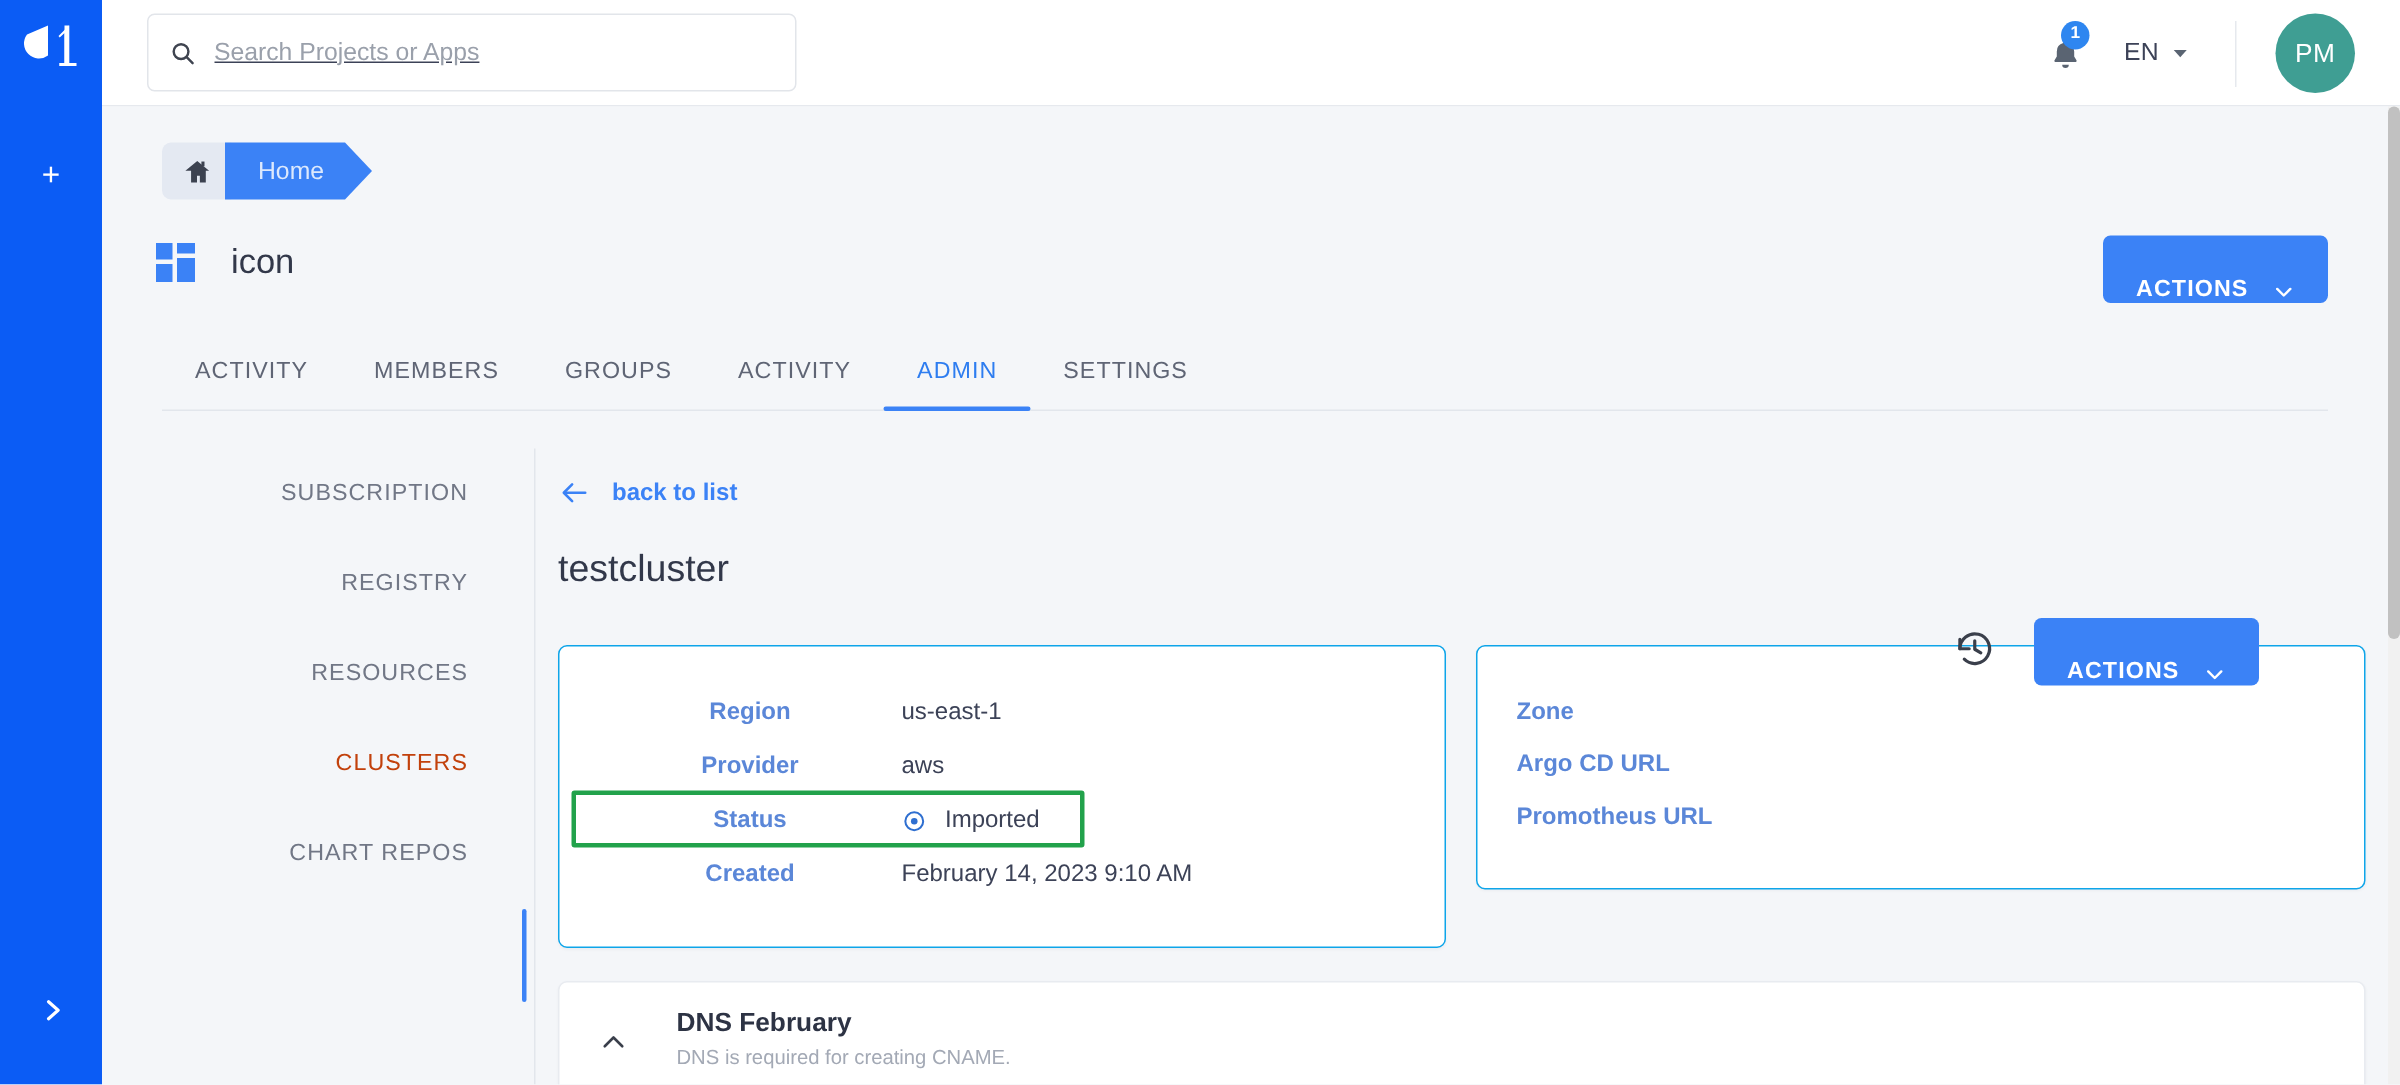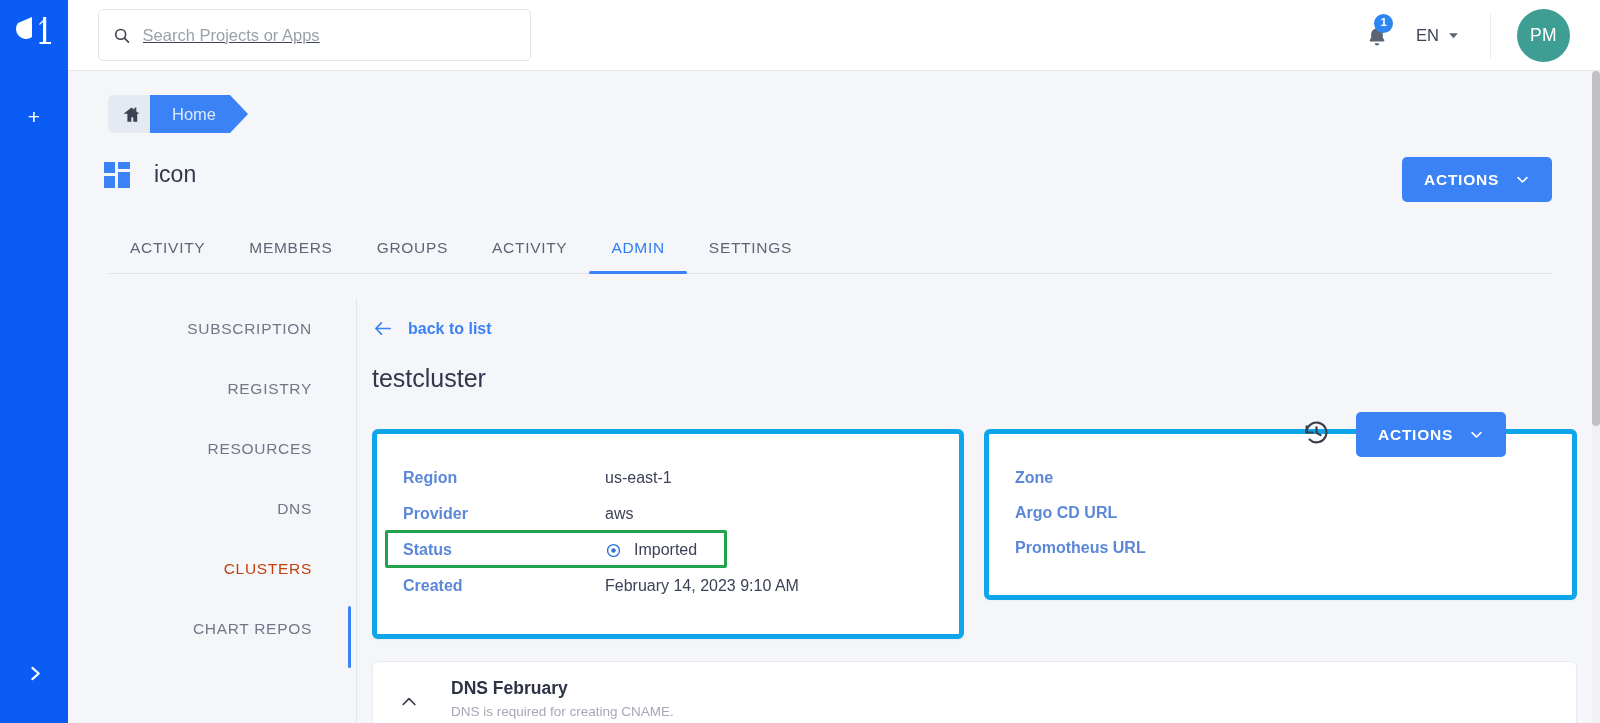--- a/index.html
+++ b/index.html
@@ -111,21 +111,21 @@
   .gi-b { left: 14px; top: 0; width: 12px; height: 7px; }
   .gi-c { left: 0; top: 14px; width: 11px; height: 12px; }
   .gi-d { left: 14px; top: 10px; width: 12px; height: 16px; }
   .page-title { font-size: 23px; color: #32384a; font-weight: 400; }
 
   .btn-actions {
     background: #3b82f6; color: #fff; border: none; border-radius: 5px;
     height: 45px; padding: 0 22px; font-size: 15.5px; font-weight: 700;
     letter-spacing: .75px; cursor: pointer;
     font-family: "Liberation Sans", sans-serif;
-    display: flex; align-items: center; gap: 16px;
+    display: flex; align-items: flex-end; gap: 16px;
   }
   .btn-actions-top { position: absolute; right: 40px; top: 86px; }
 
   
   .tabs {
     position: absolute; left: 40px; top: 151px; width: 1444px; height: 52px;
     border-bottom: 1px solid #e2e6ec; display: flex; align-items: flex-start;
   }
   .tab {
     height: 51px; display: flex; align-items: center; padding: 0 22px;
@@ -157,22 +157,23 @@
   .back-link {
     display: inline-flex; align-items: center; gap: 14px;
     color: #3b82f6; font-size: 16px; font-weight: 700; cursor: pointer;
     margin-top: 20px;
   }
   .cluster-title { font-size: 25px; color: #32384a; margin-top: 22px; font-weight: 400; }
   .pane-actions { position: absolute; right: 76px; top: 113px; display: flex; align-items: center; gap: 26px; }
 
   .cards { display: flex; gap: 20px; margin-top: 36px; align-items: flex-start; }
   .card {
-    background: #fff; border: 5px solid #0ea5e9; border-radius: 6px;
+    background: #fff; border: 1px solid #0ea5e9; border-radius: 6px;
     box-shadow: 0 1px 2px rgba(16,24,40,.04);
+    text-align: center;
   }
   .card-left { width: 592px; padding: 26px 26px 30px 26px; }
   .card-right { width: 593px; padding: 26px 26px 30px 26px; }
 
   .kv-row { display: flex; align-items: center; height: 36px; }
   .kv-key { width: 202px; color: #5b87d8; font-size: 16px; font-weight: 700; }
   .kv-val { color: #3c4257; font-size: 16px; display: flex; align-items: center; gap: 12px; }
   .link-row { color: #5b87d8; font-size: 16px; font-weight: 700; height: 35px;
     display: flex; align-items: center; cursor: pointer; }
 
@@ -287,21 +288,20 @@
       <div class="tab">GROUPS</div>
       <div class="tab">ACTIVITY</div>
       <div class="tab active">ADMIN</div>
       <div class="tab">SETTINGS</div>
     </div>
 
     <div class="subnav">
       <div class="subnav-item">SUBSCRIPTION</div>
       <div class="subnav-item">REGISTRY</div>
       <div class="subnav-item">RESOURCES</div>
-      <div class="subnav-item">DNS</div>
       <div class="subnav-item active">CLUSTERS</div>
       <div class="subnav-item">CHART REPOS</div>
     </div>
     <div class="subnav-rule"></div>
     <div class="subnav-marker"></div>
 
     <div class="pane">
 
       <div class="back-link">
         <svg width="22" height="19" viewBox="0 0 24 24" fill="none" stroke="#3b82f6" stroke-width="2.2" stroke-linecap="round" stroke-linejoin="round">

